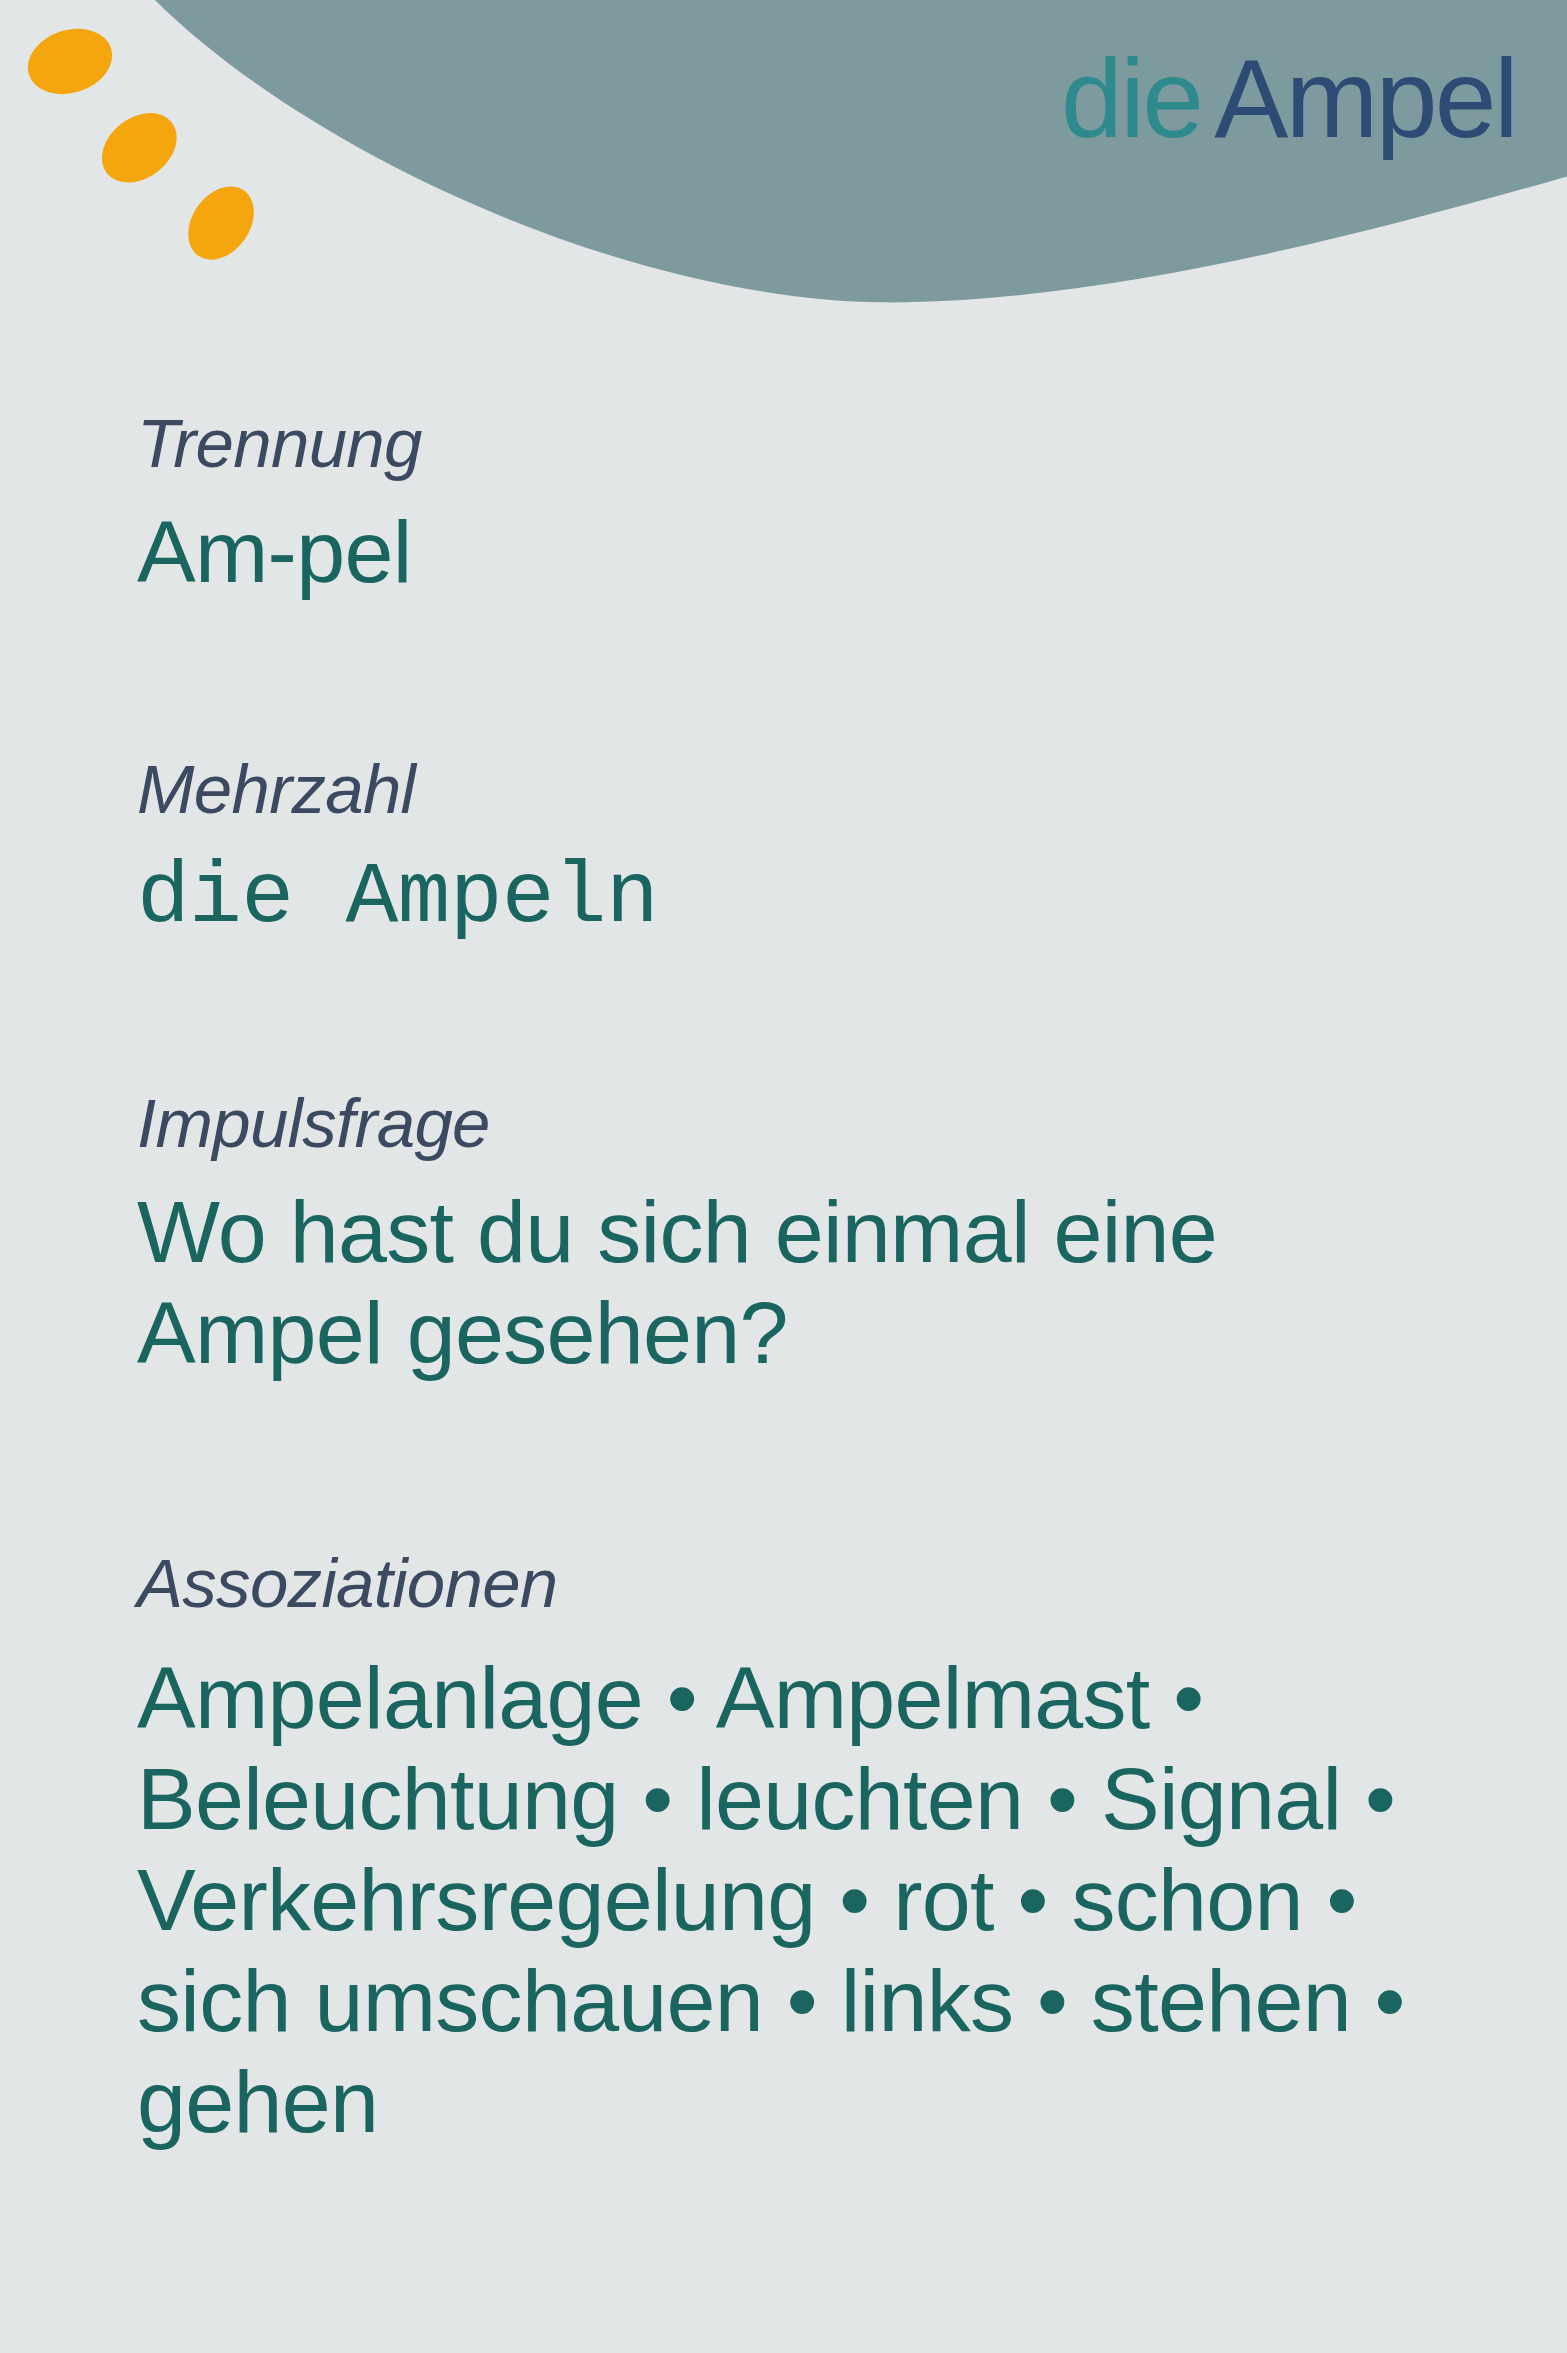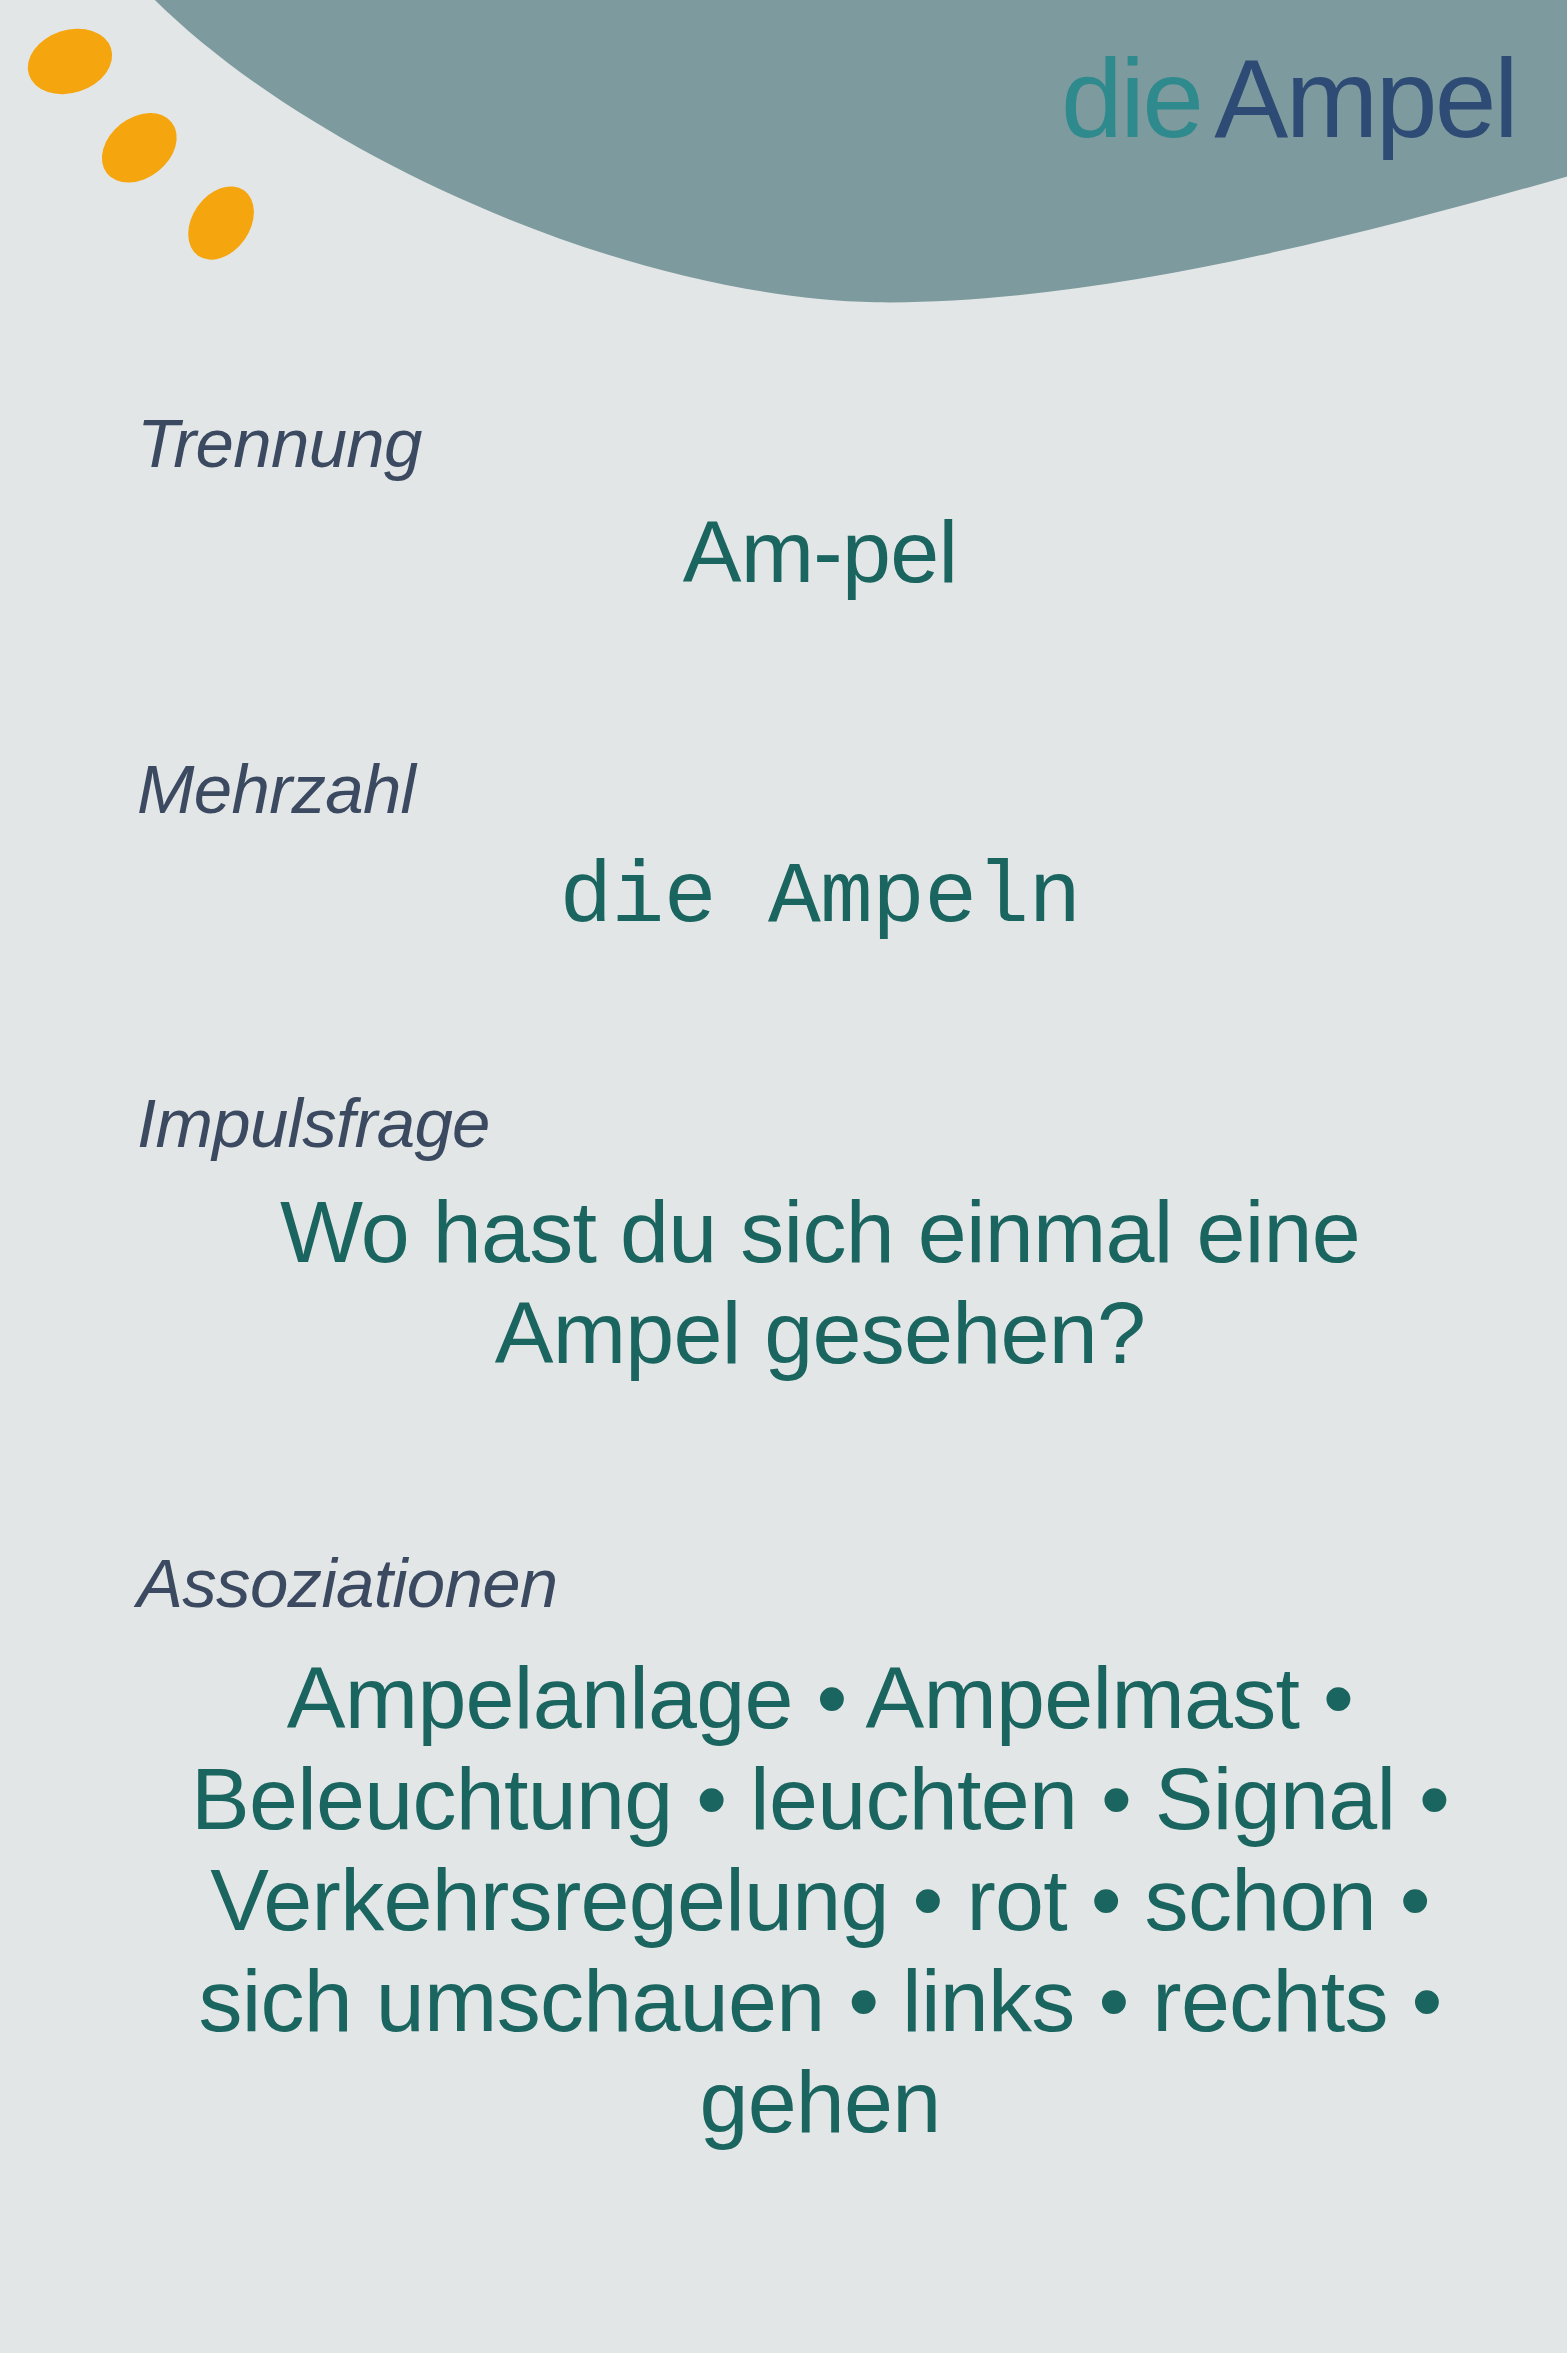--- a/index.html
+++ b/index.html
@@ -60,21 +60,20 @@
   .sec .content {
     position: absolute;
     left: 0; right: 0;
   }
   .sec .content .line {
     font-size: 88px;
     color: var(--body_teal);
     line-height: 101px;
     letter-spacing: -0.7px;
     white-space: nowrap;
-    text-align: center;
   }
 
   .s0 { top: 406px; }  .s0 .content { top: 95px; }
   .s1 { top: 740px; margin-top: 12px; } .s1 .content { top: 95px; font-family: Liberation Mono, monospace; }
   .s2 { top: 1086px; } .s2 .content { top: 95px; }
   .s3 { top: 1546px; } .s3 .content { top: 101px; }
 </style>
 </head>
 <body>
 
@@ -115,19 +114,19 @@
       <div class="line">Ampel gesehen?</div>
     </div>
   </section>
 
   <section class="sec s3">
     <div class="label">Assoziationen</div>
     <div class="content">
       <div class="line">Ampelanlage • Ampelmast •</div>
       <div class="line">Beleuchtung • leuchten • Signal •</div>
       <div class="line">Verkehrsregelung • rot • schon •</div>
-      <div class="line">sich umschauen • links • rechts •</div>
+      <div class="line">sich umschauen • links • stehen •</div>
       <div class="line">gehen</div>
     </div>
   </section>
 
 </div>
 
 
 </body></html>

